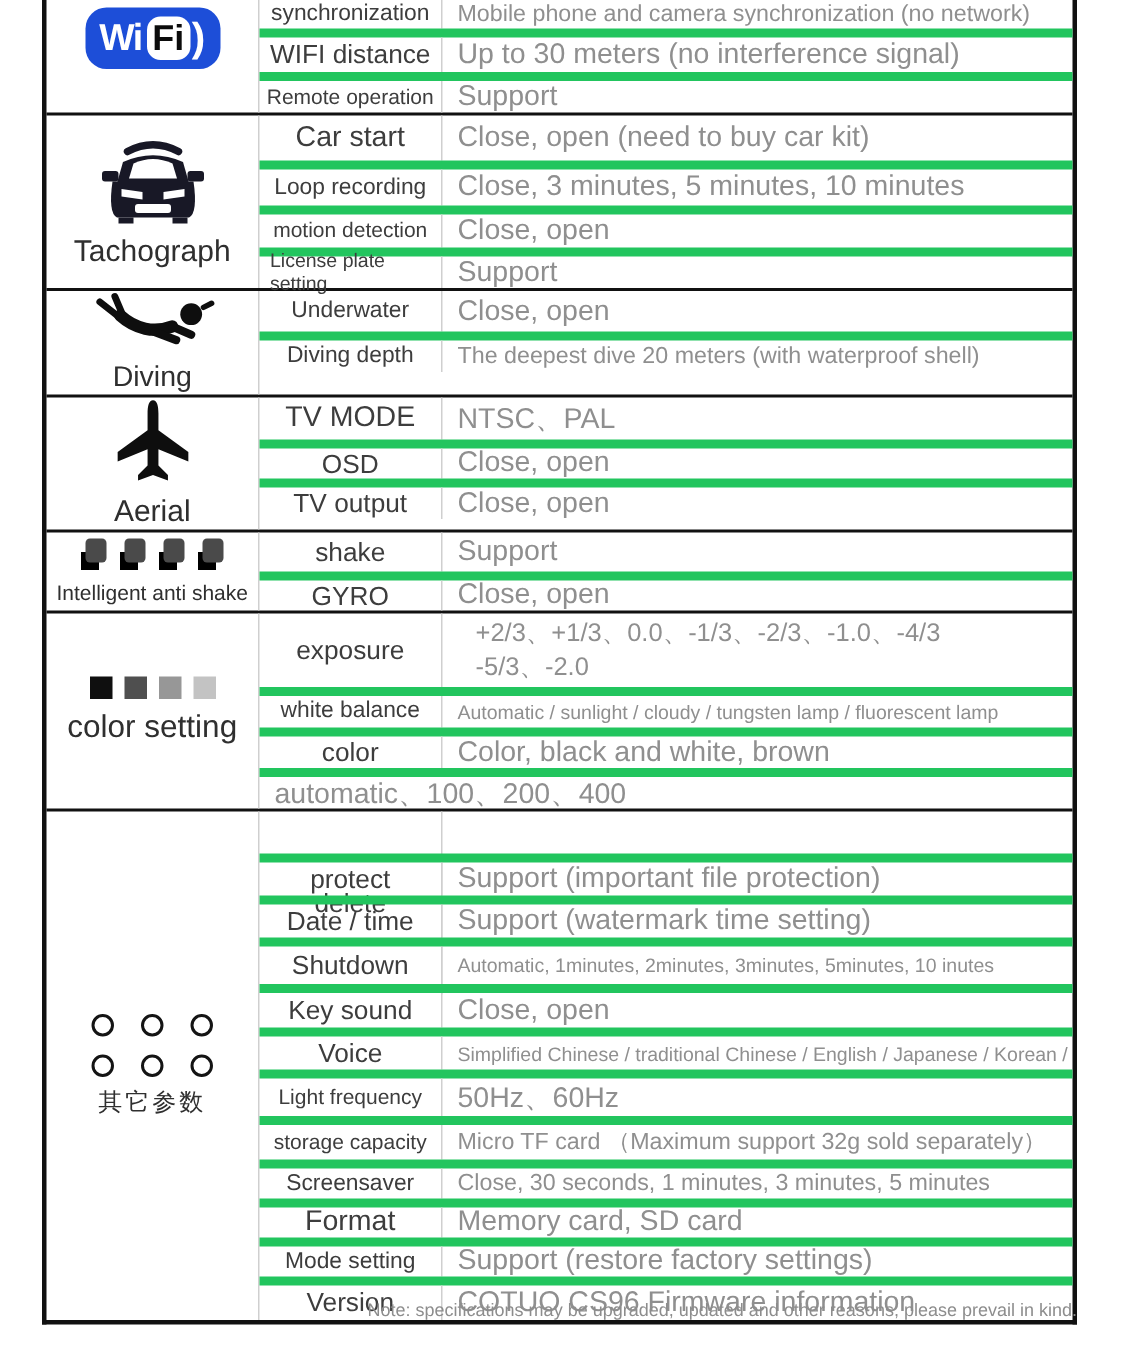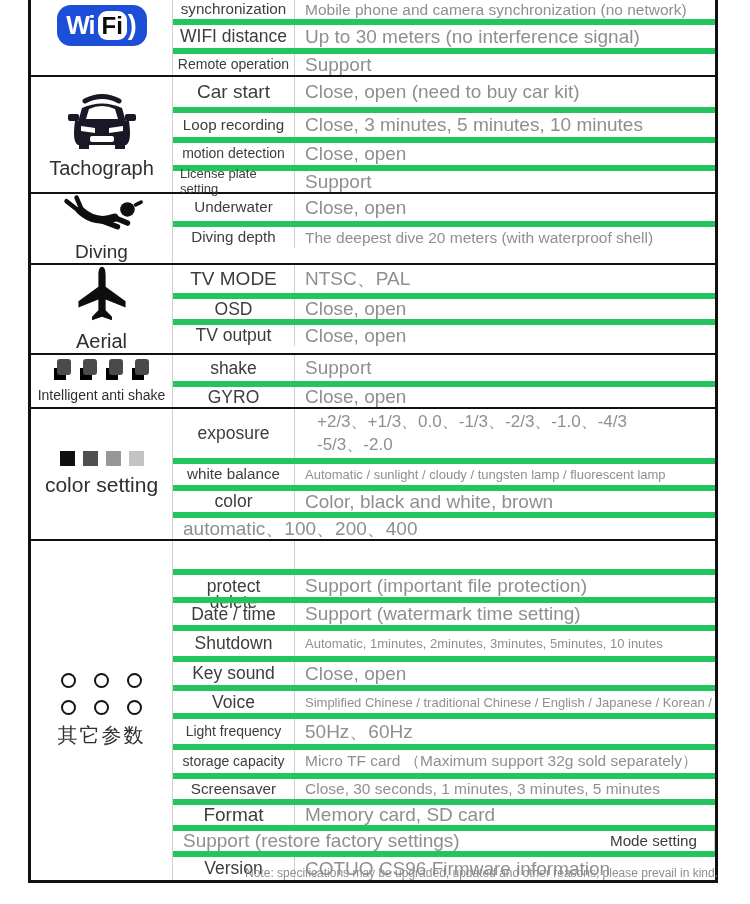--- a/index.html
+++ b/index.html
@@ -36,21 +36,21 @@
   .n-left{width:100%;text-align:left;padding-left:7px;}
   
   .v-lg{font-size:19px;} .v-md{font-size:15.5px;} .v-x{font-size:17px;} .v-xs{font-size:13px;}
   .v-wrap{white-space:pre-wrap;line-height:1.35;}
   .sec-label{color:#2f2f2f;}
   .lbl-tachograph{font-size:20px;}
   .lbl-diving{font-size:19px;}
   .lbl-aerial{font-size:20px;}
   .lbl-antishake{font-size:14px;white-space:nowrap;}
   .lbl-colorsetting{font-size:21px;}
-  .lbl-other{font-size:20px;letter-spacing:2px;}
+  .lbl-other{font-size:16px;letter-spacing:2px;}
 
   
   .wifi-logo{
     width:90px;height:41px;background:#1d4ed8;border-radius:14px;
     display:flex;align-items:center;justify-content:center;margin-top:2px;
   }
   .wifi-logo .wi{color:#fff;font-weight:bold;font-size:25px;letter-spacing:-1px;margin-right:3px;}
   .wifi-logo .fi{
     background:#fff;color:#0b0b0b;font-weight:bold;font-size:24px;
     line-height:29px;height:29px;padding:0 4px;border-radius:9px;
@@ -421,26 +421,26 @@
   <div class="row" style="height: 26px;">
     <div class="cell name">
       <span class="n-xl">Format</span>
     </div>
     <div class="cell value">
       <span class="v-lg">Memory card, SD card</span>
     </div>
   </div>
 
   <div class="row" style="height: 26px;">
+    <div class="cell name">
+      <span class="n-md">Mode setting</span>
+    </div>
     <div class="cell value">
       <span class="v-lg">Support (restore factory settings)</span>
     </div>
-    <div class="cell name">
-      <span class="n-md">Mode setting</span>
-    </div>
   </div>
 
   <div class="row" style="height: 29px;">
     <div class="cell name">
       <span class="n-lg">Version</span>
     </div>
     <div class="cell value">
       <span class="v-lg">COTUO CS96 Firmware information</span>
     </div>
   </div>

